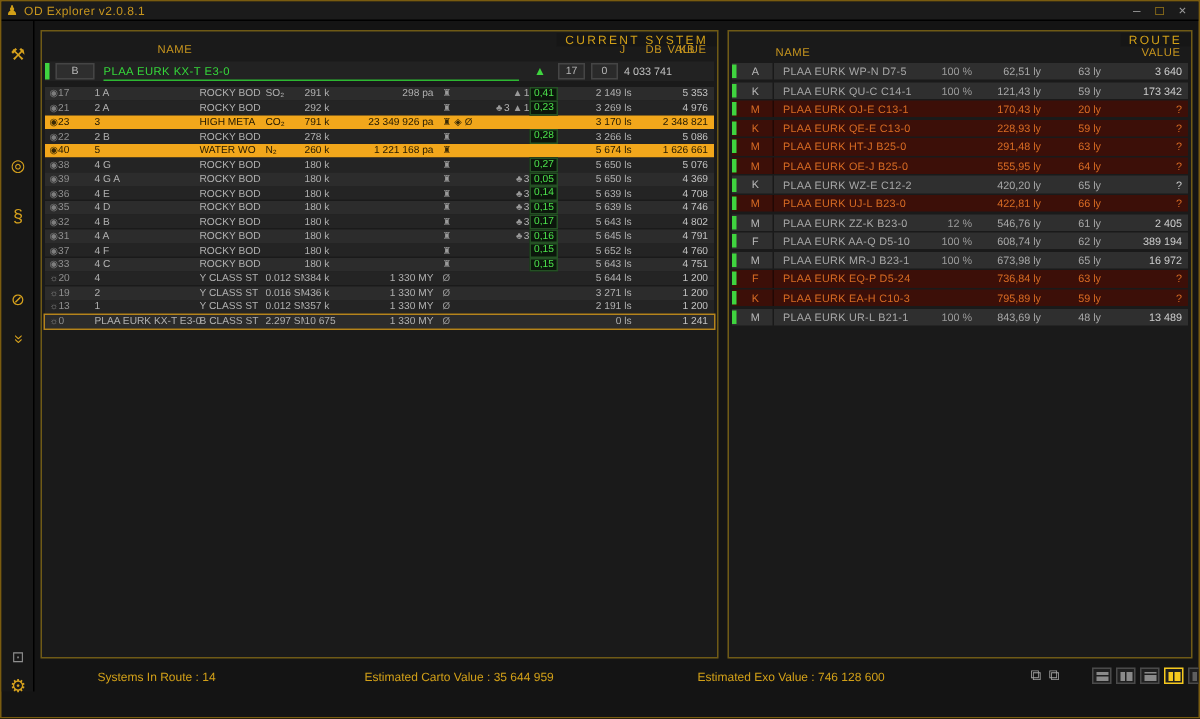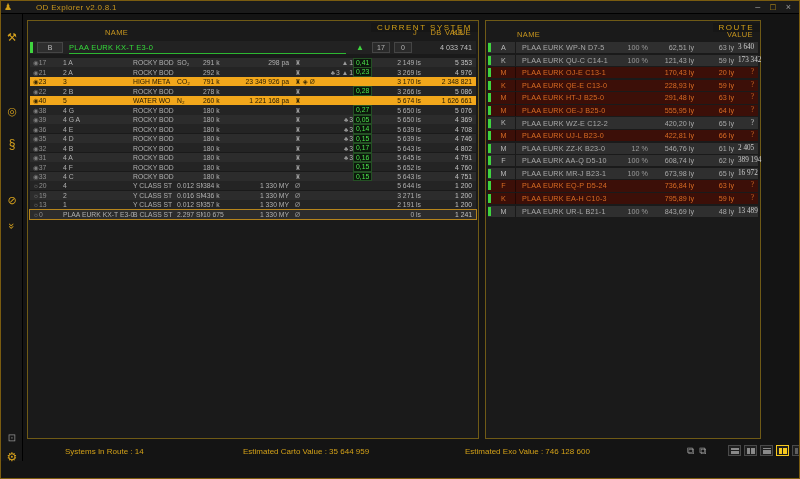--- a/index.html
+++ b/index.html
@@ -5,21 +5,21 @@
   * { margin:0; padding:0; box-sizing:border-box; }
   html,body { width:800px; height:479px; overflow:hidden; background:#0d0d0d;
     font-family:"Liberation Sans", sans-serif; }
   .window { position:relative; width:800px; height:479px; background:#141414;
     border:1px solid #7a5c10; overflow:hidden; }
 
   
   .titlebar { position:absolute; top:0; left:0; right:0; height:13px; background:#1b1b1b;
     display:flex; align-items:center; border-bottom:1px solid #000; }
   .titlebar .app-glyph { color:#d2a018; font-size:9px; margin:0 4px 0 3px; line-height:13px;}
-  .titlebar .title { color:#c8961e; font-size:8px; letter-spacing:.3px;margin-left:20px; }
+  .titlebar .title { color:#c8961e; font-size:8px; letter-spacing:.3px; }
   .win-controls { margin-left:auto; display:flex; gap:10px; padding-right:8px; }
   .win-controls span { color:#9a9a9a; font-size:9px; line-height:13px; cursor:default; }
   .win-controls .max { color:#d2a018; }
 
   
   .sidebar { position:absolute; left:0; top:13px; width:22px; bottom:17px; background:#171717;
     border-right:1px solid #000; }
   .sidebar .glyph { position:absolute; left:0; width:22px; text-align:center; color:#d7a21d;
     font-size:11px; line-height:14px; }
   .sidebar .glyph:nth-of-type(1){ top:16px; }
@@ -27,21 +27,21 @@
   .sidebar .glyph:nth-of-type(3){ top:123px; font-size:12px; }
   .sidebar .glyph:nth-of-type(4){ top:179px; }
   .sidebar .glyph:nth-of-type(5){ top:205px; transform:rotate(90deg); }
   .sidebar .bglyph { position:absolute; left:0; width:22px; text-align:center; font-size:10px; }
   .sidebar .monitor { top:418px; color:#8f8f8f; }
   .sidebar .gear { top:436px; color:#d7a21d; font-size:12px; }
 
   
   .panel { position:absolute; top:19px; height:419px; border:1px solid #6f5a16; background:#1a1a1a; }
   .panel-cs { left:26px; width:452px; }
-  .panel-rt { left:484px; width:276px; }
+  .panel-rt { left:484px; width:310px; }
   .panel-title { position:absolute; top:-5px; left:0; right:0; text-align:right; pointer-events:none; }
   .panel-title span { background:#161616; color:#d2a018; font-size:8px; letter-spacing:1.5px;
     padding:0 6px; }
 
   
   .cs-head { position:absolute; top:7px; left:1px; right:1px; height:10px; color:#c8961e;
     font-size:7.5px; letter-spacing:.4px; }
   .cs-head .h-name { position:absolute; left:76px; top:0; }
   .cs-head .h-j    { position:absolute; left:378px; width:16px; text-align:center; top:0; }
   .cs-head .h-db   { position:absolute; left:398px; width:18px; text-align:center; top:0; }
@@ -52,21 +52,21 @@
   .sys-row { position:absolute; top:20px; left:2px; right:2px; height:13px; background:#222;
     display:flex; align-items:center; }
   .sys-row .gbar { width:3px; height:11px; background:#3fd43f; margin-right:4px; }
   .sys-row .sbadge { width:26px; height:11px; background:#2e2e2e; border:1px solid #454545;
     color:#bdbdbd; font-size:7px; display:flex; align-items:center; justify-content:center; margin-right:6px;}
   .sys-row .sname { flex:1; color:#35d83a; font-size:7.5px; letter-spacing:.3px;
     border-bottom:1px solid #2db732; height:12px; line-height:11px; margin-right:6px; }
   .sys-row .jarrow { width:16px; text-align:center; color:#3fd43f; font-size:8px; margin-right:4px; }
   .sys-row .nbox { width:18px; height:11px; background:#2a2a2a; border:1px solid #454545;
     color:#b5b5b5; font-size:7px; display:flex; align-items:center; justify-content:center; margin-right:4px;}
-  .sys-row .sval { width:60px; text-align:right; color:#c0c0c0; font-size:7.2px; padding-right:4px; }
+  .sys-row .sval { width:60px; text-align:left; color:#c0c0c0; font-size:7.2px; padding-right:4px; }
 
   
   .bodies { position:absolute; top:37px; left:2px; right:2px; }
   .brow { display:grid; grid-template-columns:30px 70px 44px 26px 32px 60px 58px 28px 46px 1fr;
     align-items:center; height:9.1px; margin-bottom:0.4px; background:#2c2c2c; color:#b0b0b0;
     font-size:6.8px; line-height:9px; padding-left:3px; white-space:nowrap; }
   .brow.alt { background:#242424; }
   .brow .cid { color:#8f8f8f; }
   .brow .cid .glyph { font-size:6.5px; color:#7d7d7d; }
   .brow .ctype, .brow .catmo { overflow:hidden; }
@@ -97,21 +97,21 @@
     white-space:nowrap; }
   .rrow.gray { background:#2f2f2f; color:#a8a8a8; }
   .rrow.red { background:#3c0f08; color:#d96c24; }
   .rrow .rbar { width:3px; height:9px; background:#3fd43f; }
   .rrow .rclass { text-align:center; border-right:1px solid rgba(0,0,0,.45); height:100%; line-height:11.2px; }
   .rrow.gray .rclass { color:#b9b9b9; }
   .rrow .rname { padding-left:6px; letter-spacing:.2px; }
   .rrow .rpct { text-align:right; padding-right:4px; color:#9a9a9a; }
   .rrow.red .rpct { color:#d96c24; }
   .rrow .rdist, .rrow .rjump { text-align:right; padding-right:4px; }
-  .rrow .rval { text-align:right; padding-right:4px;font-family:Liberation Serif, serif; }
+  .rrow .rval { text-align:right; padding-right:4px; }
   .rrow.gray .rval { color:#cdcdcd; }
 
   
   .status { position:absolute; left:0; right:16px; top:440px; height:22px; color:#d2a018; font-size:8px; }
   .status .sir  { position:absolute; left:64px; top:6px; }
   .status .carto{ position:absolute; left:242px; top:6px; }
   .status .exo  { position:absolute; left:464px; top:6px; }
   .status .exports { position:absolute; left:686px; top:4px; display:flex; gap:5px; }
   .status .exports span { color:#9f9f9f; font-size:10px; }
   .layouts { position:absolute; left:727px; top:4px; display:flex; gap:3px; }

